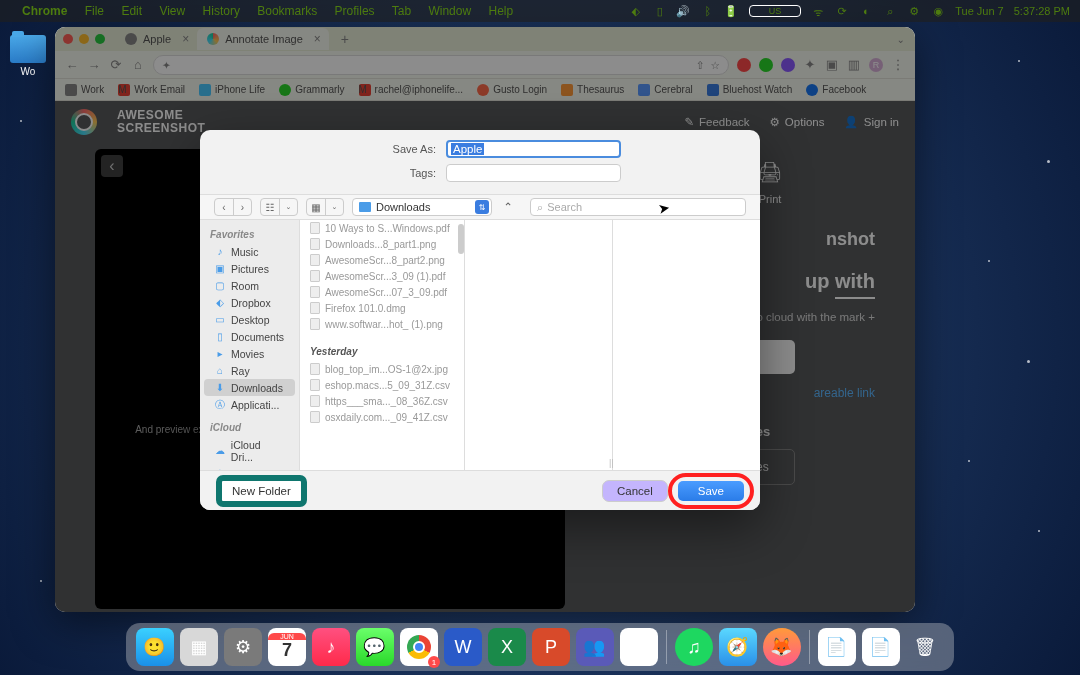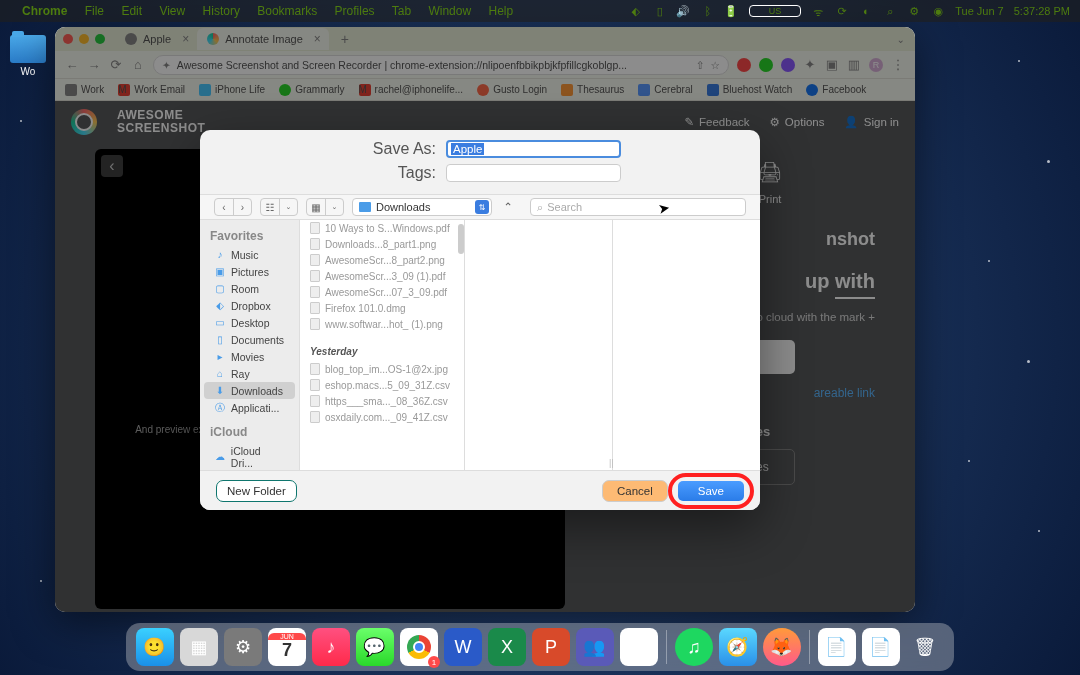--- a/index.html
+++ b/index.html
@@ -77,53 +77,53 @@
 .side .sub{font-size:11.5px; color:#ddd; line-height:1.5; margin-bottom:14px;}
 .gbtn{ background:#fff; color:#333; padding:10px 20px; border-radius:5px; font-size:12px; display:inline-flex; align-items:center; gap:8px; width:200px; justify-content:center; margin-bottom:12px;}
 .linkbtn{ color:#5db7ff; font-size:12px; text-align:center; display:block; margin-bottom:24px;}
 .collab{font-size:13px; font-weight:600; margin-bottom:10px;}
 .connect-btn{border:1px solid #888; padding:10px 20px; border-radius:5px; font-size:12px; width:200px; text-align:center;}
 
 
 .savedlg { position:absolute; top:130px; left:200px; width:560px; height:380px; background:#f2f2f2; border-radius:10px; box-shadow:0 18px 50px rgba(0,0,0,0.45); z-index:100; display:flex; flex-direction:column; overflow:hidden; font-size:11.5px; color:#333; }
 .dlg-top{ padding:10px 16px 6px; }
 .dlg-row{ display:flex; align-items:center; margin-bottom:6px; }
-.dlg-row label{ width:230px; text-align:right; padding-right:10px; color:#555; font-size:16px;}
+.dlg-row label{ width:230px; text-align:right; padding-right:10px; color:#555; font-size:11px;}
 .dlg-row input{ width:175px; height:18px; border:2px solid #4a8cde; border-radius:4px; padding:0 5px; font-size:11px; }
 .dlg-row input.tags{ border:1px solid #ccc; }
 .dlg-row .selected{ background:#3a7de0; color:#fff; display:inline-block; padding:0 2px;}
 
 .dlg-toolbar{ height:26px; border-top:1px solid #ddd; border-bottom:1px solid #ddd; background:#f6f6f6; display:flex; align-items:center; padding:0 14px; gap:8px;}
 .tb-seg{ display:flex; border:1px solid #ccc; border-radius:4px; height:18px; }
 .tb-seg div{ width:18px; display:flex; align-items:center; justify-content:center; font-size:10px; color:#666;}
 .tb-seg div+div{border-left:1px solid #ccc;}
 .loc-sel{ flex:0 0 140px; height:18px; background:#fff; border:1px solid #ccc; border-radius:4px; display:flex; align-items:center; padding:0 6px; font-size:11px; position:relative;}
 .loc-sel .fld{width:12px; height:10px; background:#4a9ce8; border-radius:1px; margin-right:5px;}
 .loc-sel .dd{position:absolute; right:2px; width:14px; height:14px; background:#3a7de0; border-radius:3px; color:#fff; font-size:8px; display:flex; align-items:center; justify-content:center;}
 .tb-search{ flex:1; height:18px; border:1px solid #ccc; border-radius:4px; background:#fff; display:flex; align-items:center; padding:0 6px; color:#aaa; font-size:11px; margin-left:6px;}
 .tb-search .mag{margin-right:4px;}
 
 .dlg-body{ flex:1; display:flex; background:#fff; overflow:hidden;}
 .dlg-sidebar{ width:100px; background:#ececec; border-right:1px solid #ddd; padding:6px 0; font-size:10.5px; overflow-y:auto;}
-.sb-hdr{ padding:3px 10px; color:#888; font-size:12px; font-weight:600;}
+.sb-hdr{ padding:3px 10px; color:#888; font-size:10px; font-weight:600;font-style:italic;}
 .sb-item{ padding:2.5px 10px; display:flex; align-items:center; gap:5px; color:#444; border-radius:4px; margin:0 4px;}
 .sb-item.sel{ background:#d0d0d0;}
 .sb-item .ic{ width:12px; height:12px; display:flex; align-items:center; justify-content:center; font-size:10px; color:#4a9ce8;}
 
 .filelist{ width:165px; border-right:1px solid #ddd; overflow-y:auto; position:relative;}
 .fl-hdr{ padding:4px 10px; font-size:10px; font-weight:600; color:#555;}
 .fl-item{ padding:2px 10px; font-size:10px; color:#999; display:flex; align-items:center; gap:5px;}
 .fl-item .fi{width:10px; height:12px; background:#eee; border:1px solid #ccc; border-radius:1px; flex-shrink:0;}
 .fl-scroll{ position:absolute; right:0; top:4px; width:6px; height:30px; background:#ccc; border-radius:3px;}
 .filecol2,.filecol3{flex:1; border-right:1px solid #ddd;}
 
 .dlg-footer{ height:40px; border-top:1px solid #ddd; background:#f2f2f2; display:flex; align-items:center; padding:0 16px;}
-.nf-btn{ font-size:11.5px; color:#333; padding:4px 10px; background:#fff; border:1px solid #0f766e; border-radius:7px;}
+.nf-btn{ font-size:11.5px; color:#333; padding:4px 10px; background:#fff; border:6px solid #0f766e; border-radius:7px;}
 .dlg-footer .sp{flex:1;}
-.cancel-btn{ font-size:11.5px; padding:4px 14px; background:#fdba74; border:1px solid #ccc; border-radius:7px; margin-right:10px;}
+.cancel-btn{ font-size:11.5px; padding:4px 14px; background:#c4b5fd; border:1px solid #ccc; border-radius:7px; margin-right:10px;}
 .save-btn{ font-size:11.5px; padding:4px 20px; background:linear-gradient(#4a9cff,#2a7ce8); color:#fff; border:none; border-radius:5px; position:relative;}
 .save-ring{ position:absolute; border:4px solid #ff2020; border-radius:18px; padding:3px; }
 
 
 .cursor{ position:absolute; z-index:200; font-size:14px; color:#000; transform:rotate(-10deg);}
 
 
 .dock{ position:absolute; bottom:4px; left:50%; transform:translateX(-50%); height:48px; background:rgba(220,220,220,0.35); border-radius:14px; padding:4px 10px; display:flex; align-items:center; gap:6px; backdrop-filter:blur(10px);}
 .dock .app{ width:38px; height:38px; border-radius:8px; display:flex; align-items:center; justify-content:center; font-size:18px; color:#fff; position:relative;}
 .dock .sep{ width:1px; height:34px; background:rgba(255,255,255,0.35); margin:0 2px;}
@@ -199,21 +199,20 @@
     <div class="chev">⌄</div>
   </div>
 
   <div class="urlbar">
     <div class="navbtn">←</div>
     <div class="navbtn">→</div>
     <div class="navbtn">⟳</div>
     <div class="navbtn">⌂</div>
     <div class="addr">
       <span class="lock">✦</span>
-      <span>Awesome Screenshot and Screen Recorder  |  chrome-extension://nlipoenfbbikpbjkfpfillcgkoblgp...</span>
       <span style="margin-left:auto;color:#888;">⇧</span>
       <span style="margin-left:6px;color:#888;">☆</span>
     </div>
     <div class="ext" style="background:#ff4a4a"></div>
     <div class="ext" style="background:#2ad82a"></div>
     <div class="ext" style="background:#8a5aff"></div>
     <div class="navbtn">✦</div>
     <div class="navbtn">▣</div>
     <div class="navbtn">▥</div>
     <div class="ext" style="background:#d8b0d8;display:flex;align-items:center;justify-content:center;font-size:9px;color:#fff;">R</div>

